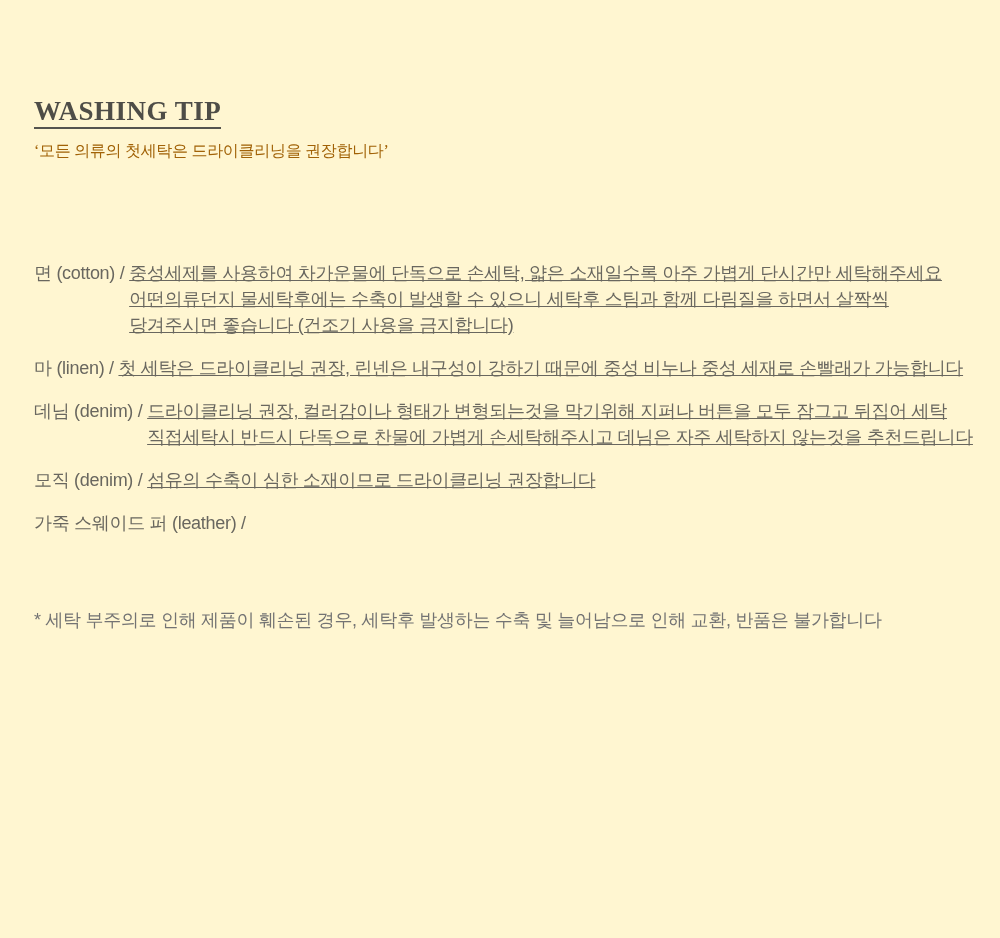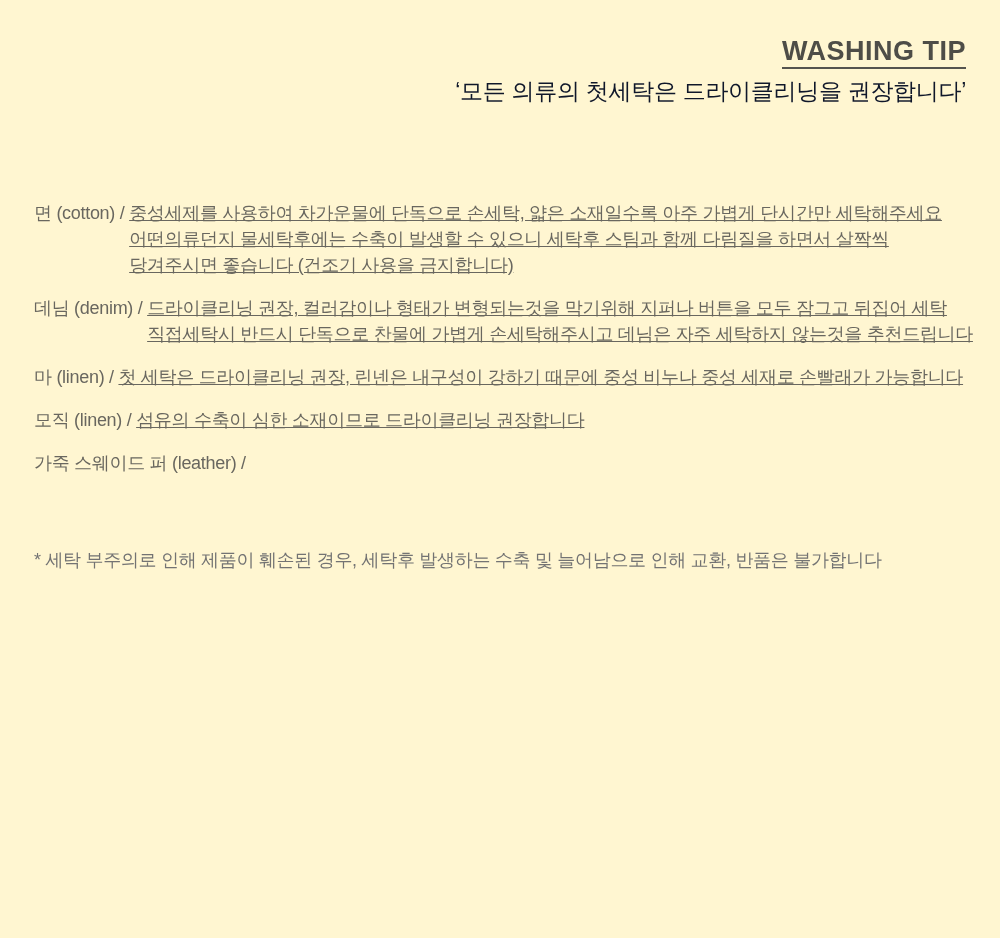--- a/index.html
+++ b/index.html
@@ -14,39 +14,40 @@
     font-family: "Liberation Sans", "DejaVu Sans", sans-serif;
     color: #69675F;
   }
   .page {
     box-sizing: border-box;
     width: 1000px;
     height: 938px;
     padding: 0 34px;
   }
   .header {
-    padding-top: 38px;
-    text-align: right;
+    padding-top: 98px;
+    text-align: left;
+    font-family: Liberation Serif, serif;
   }
   .page-title {
     display: inline-block;
     font-size: 27px;
     line-height: 27px;
     font-weight: 600;
     letter-spacing: 0.5px;
     color: #4E4D47;
     border-bottom: 2px solid #55544E;
     padding-bottom: 2px;
   }
   .page-subtitle {
     margin-top: 10px;
-    font-size: 23px;
+    font-size: 16px;
     line-height: 24px;
     letter-spacing: -0.3px;
-    color: #0f172a;
+    color: #a16207;
   }
   .content {
     margin-top: 97px;
   }
   .section {
     display: flex;
     align-items: flex-start;
     font-size: 18px;
     line-height: 26px;
     letter-spacing: -0.3px;
@@ -86,32 +87,32 @@
     <div class="section">
       <span class="label">면 (cotton) / </span>
       <div class="desc">중성세제를 사용하여 차가운물에 단독으로 손세탁, 얇은 소재일수록 아주 가볍게 단시간만 세탁해주세요
 어떤의류던지 물세탁후에는 수축이 발생할 수 있으니 세탁후 스팀과 함께 다림질을 하면서 살짝씩
 당겨주시면 좋습니다 (건조기 사용을 금지합니다)</div>
     </div>
 
 
 
     <div class="section">
+      <span class="label">마 (linen) / </span>
+      <div class="desc">첫 세탁은 드라이클리닝 권장, 린넨은 내구성이 강하기 때문에 중성 비누나 중성 세재로 손빨래가 가능합니다</div>
+    </div>
+
+    <div class="section">
       <span class="label">데님 (denim) / </span>
       <div class="desc">드라이클리닝 권장, 컬러감이나 형태가 변형되는것을 막기위해 지퍼나 버튼을 모두 잠그고 뒤집어 세탁
 직접세탁시 반드시 단독으로 찬물에 가볍게 손세탁해주시고 데님은 자주 세탁하지 않는것을 추천드립니다</div>
     </div>
 
     <div class="section">
-      <span class="label">마 (linen) / </span>
-      <div class="desc">첫 세탁은 드라이클리닝 권장, 린넨은 내구성이 강하기 때문에 중성 비누나 중성 세재로 손빨래가 가능합니다</div>
-    </div>
-
-    <div class="section">
-      <span class="label">모직 (linen) / </span>
+      <span class="label">모직 (denim) / </span>
       <div class="desc">섬유의 수축이 심한 소재이므로 드라이클리닝 권장합니다</div>
     </div>
 
     <div class="section">
       <span class="label">가죽 스웨이드 퍼 (leather) / </span>
     </div>
 
   </div>
 
   <div class="footer-note">* 세탁 부주의로 인해 제품이 훼손된 경우, 세탁후 발생하는 수축 및 늘어남으로 인해 교환, 반품은 불가합니다</div>

